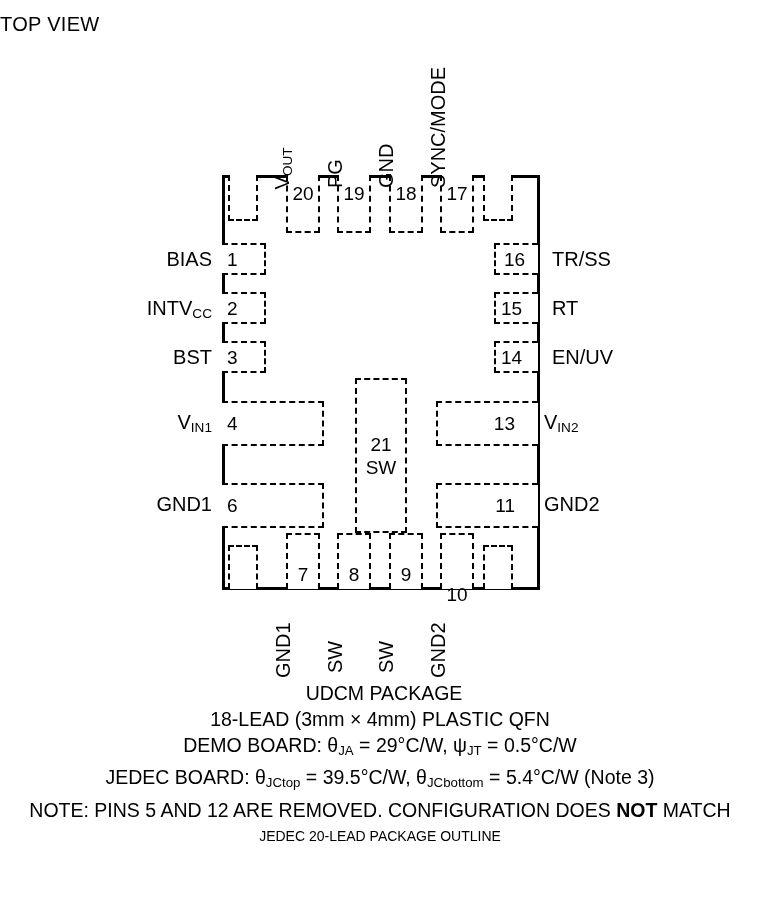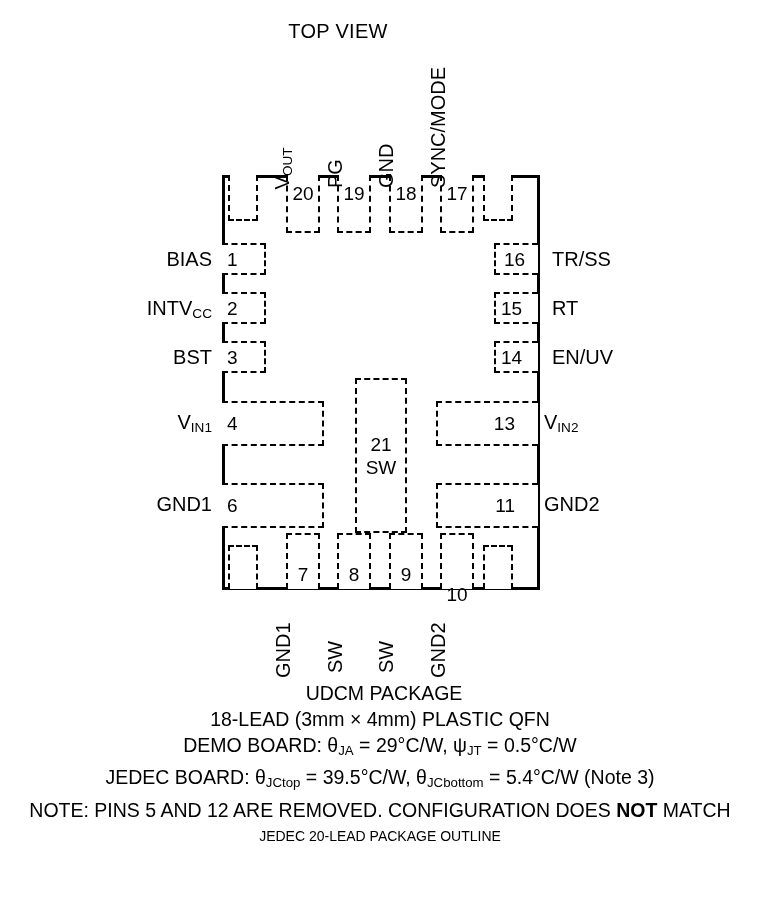--- a/index.html
+++ b/index.html
@@ -5,21 +5,21 @@
   html,body{margin:0;padding:0;}
   body{
     width:760px;height:899px;
     background:#ffffff;
     font-family:"Liberation Sans", sans-serif;
     color:#000000;
     position:relative;
     overflow:hidden;
   }
   .title{
-    position:absolute;top:20px;left:0;width:676px;text-align:center;
+    position:absolute;top:13px;left:0;width:676px;
     font-size:20px;letter-spacing:.3px;
   }
   
   .pkg{
     position:absolute;left:222px;top:175px;width:318px;height:415px;
     border:3px solid #000;box-sizing:border-box;background:#fff;
   }
   
   .pad{
     position:absolute;border:2px solid #000;box-sizing:border-box;

